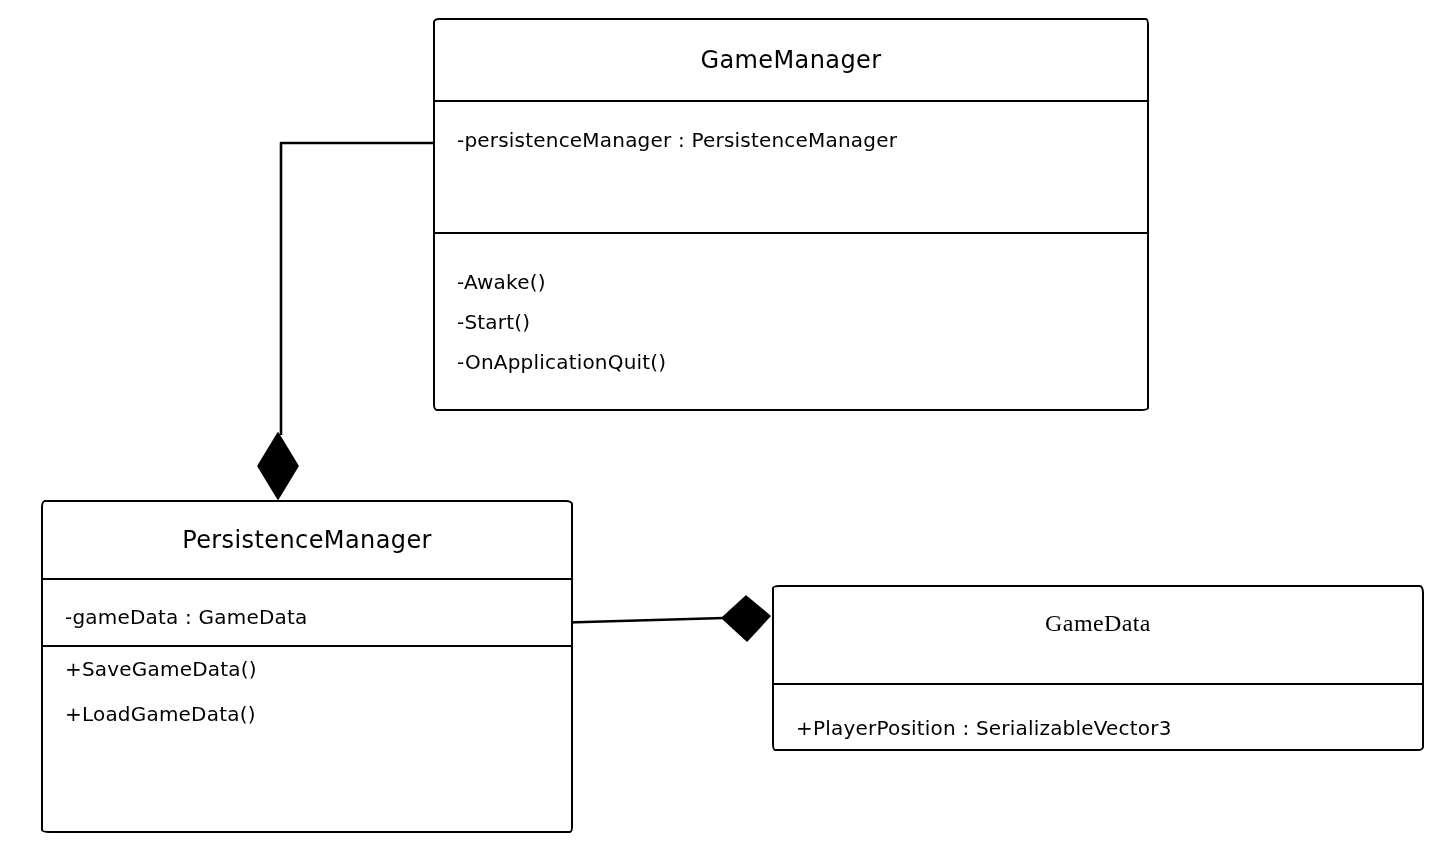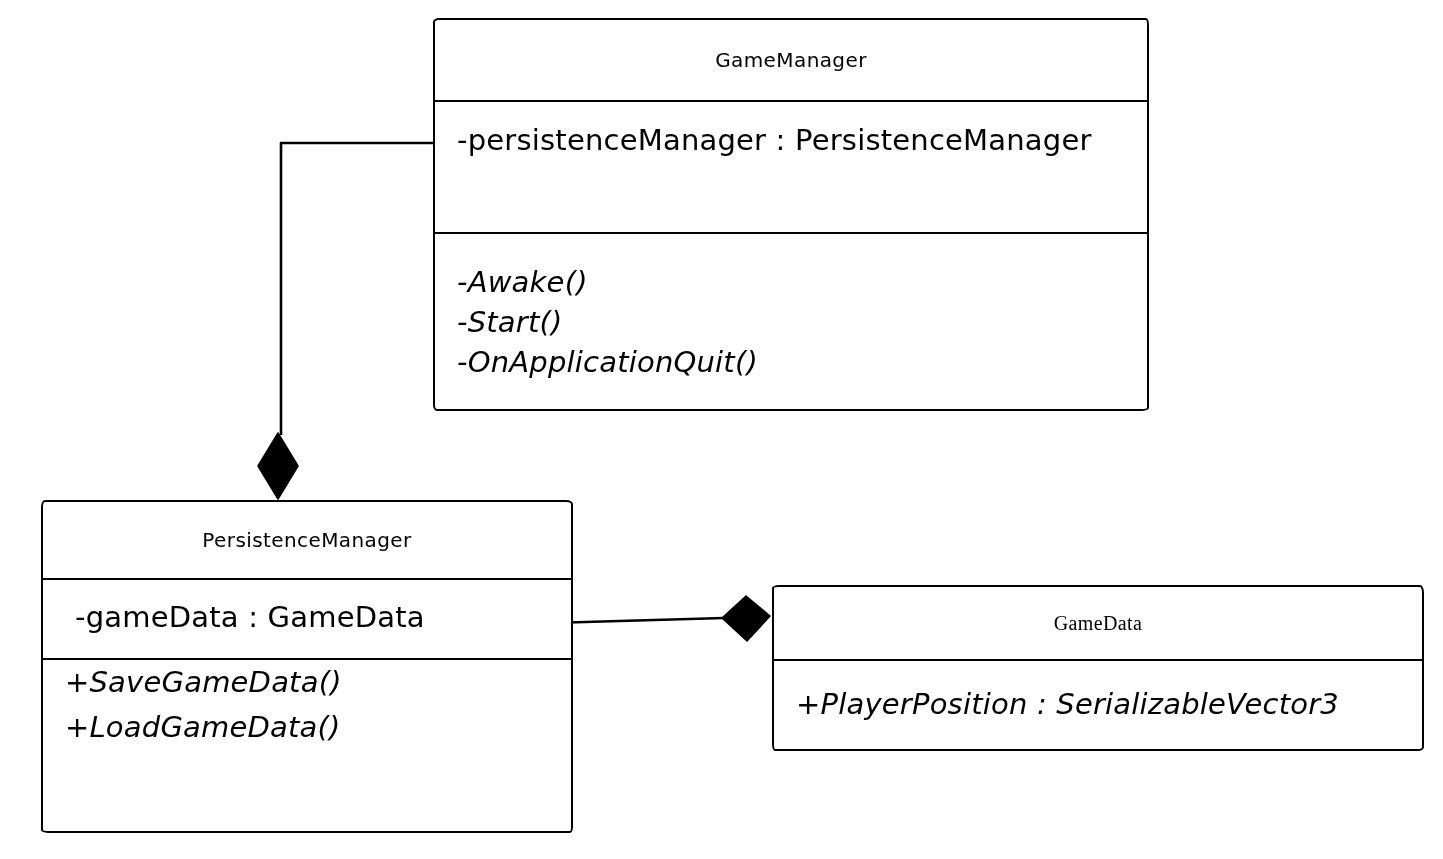--- a/index.html
+++ b/index.html
@@ -35,48 +35,48 @@
   .class-box.pm { border-radius: 4px 7px 3px 8px / 7px 4px 6px 3px; margin-left: 24px; }
   .class-box.gd { border-radius: 7px 4px 6px 3px / 3px 8px 4px 7px; }
 
   .sec {
     box-sizing: border-box;
     flex: 0 0 auto;
   }
   .sec + .sec {
     border-top: 2.5px solid #000;
   }
-  .sec.grow { flex: 1 1 auto; font-style: italic; }
+  .sec.grow { flex: 1 1 auto; }
 
   .class-title {
     display: flex;
     align-items: center;
     justify-content: center;
-    font-size: 20px;
+    font-size: 24px;
     letter-spacing: 0.4px;
     white-space: nowrap;
   }
   .members {
-    font-size: 29px;
+    font-size: 20px;
     letter-spacing: 0.2px;
     white-space: nowrap;
   }
   .member { padding-left: 22px; }
 
   .gm .attrs  { padding-top: 17px; }
   .gm .attrs .member { line-height: 42px; }
   .gm .methods { padding-top: 28px; }
   .gm .methods .member { line-height: 40px; }
 
   .pm .attrs  { padding-top: 15px; }
   .pm .attrs .member { line-height: 45px; }
   .pm .methods { }
   .pm .methods .member { line-height: 45px; }
 
-  .gd .attrs  { padding-top: 21px; }
+  .gd .attrs  { padding-top: 21px; margin-top: 24px; }
   .gd .attrs .member { line-height: 45px; }
 </style>
 </head>
 <body>
 
 <div class="canvas">
 
   <svg id="connector-layer" width="1443" height="859" viewBox="0 0 1443 859">
     <g>
       <path d="M 434 143 L 281 143 L 281 435" fill="none" stroke="#000000" stroke-width="2.6" stroke-linejoin="round"></path>
@@ -95,21 +95,21 @@
     </div>
     <div class="sec grow members methods">
       <div class="member">-Awake()</div>
       <div class="member">-Start()</div>
       <div class="member">-OnApplicationQuit()</div>
     </div>
   </div>
 
   <div class="class-box pm" style="left:17px; top:500px; width:532px; height:333px;">
     <div class="sec class-title" style="height:76px;">PersistenceManager</div>
-    <div class="sec members attrs" style="height:80px;padding-left:10px;">
+    <div class="sec members attrs" style="height:67px;">
       <div class="member">-gameData : GameData</div>
     </div>
     <div class="sec grow members methods">
       <div class="member">+SaveGameData()</div>
       <div class="member">+LoadGameData()</div>
     </div>
   </div>
 
   <div class="class-box gd" style="left:772px; top:585px; width:652px; height:166px;">
     <div class="sec class-title" style="height:72px;font-family:Liberation Serif, serif;">GameData</div>

